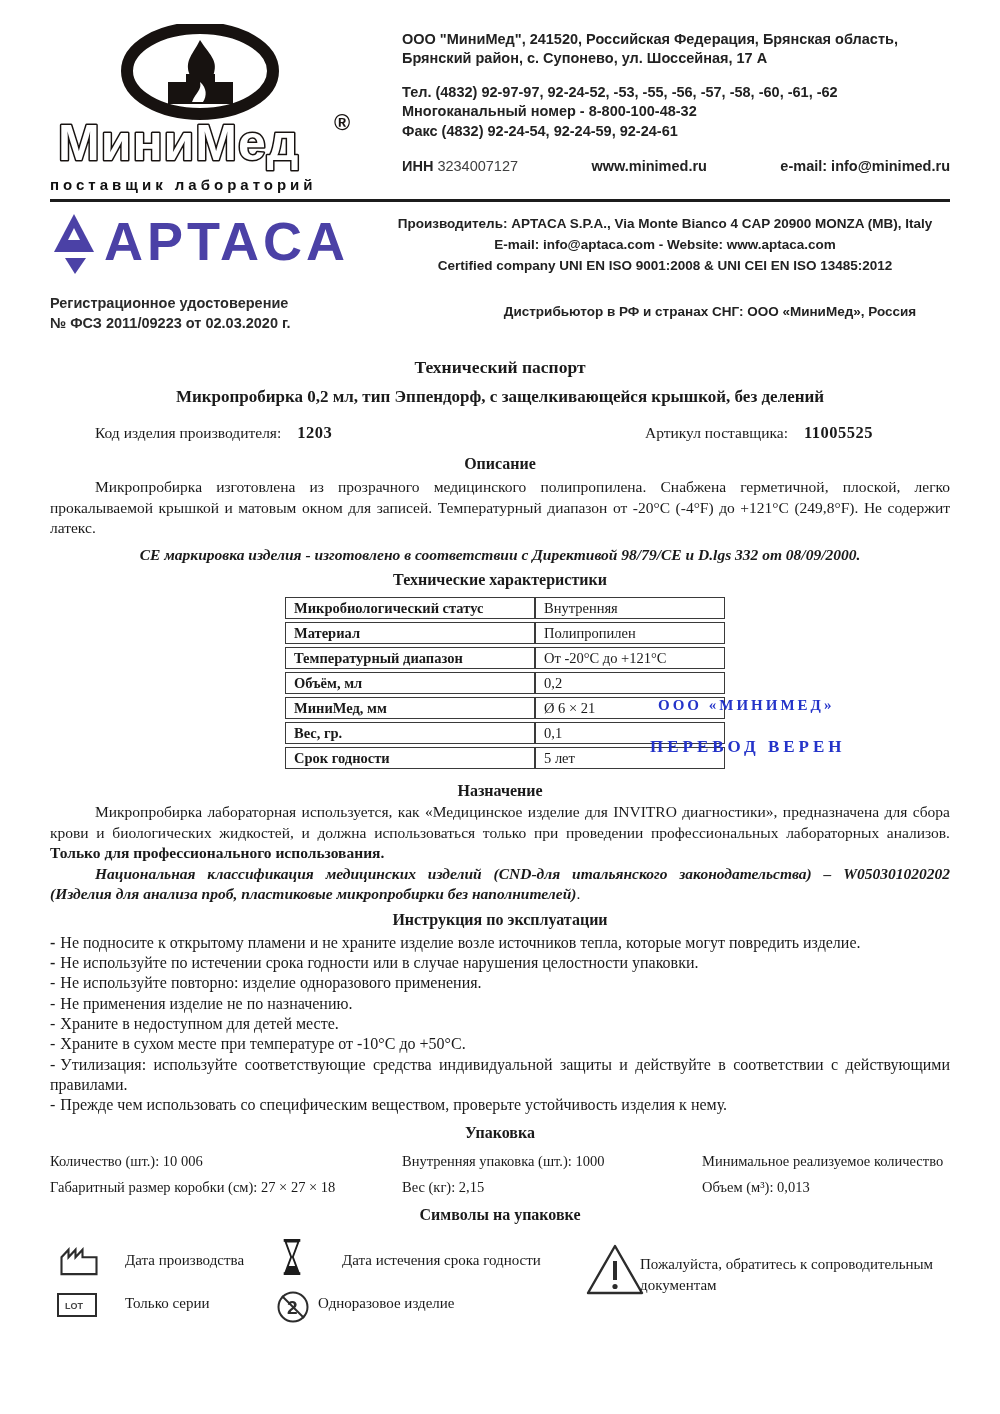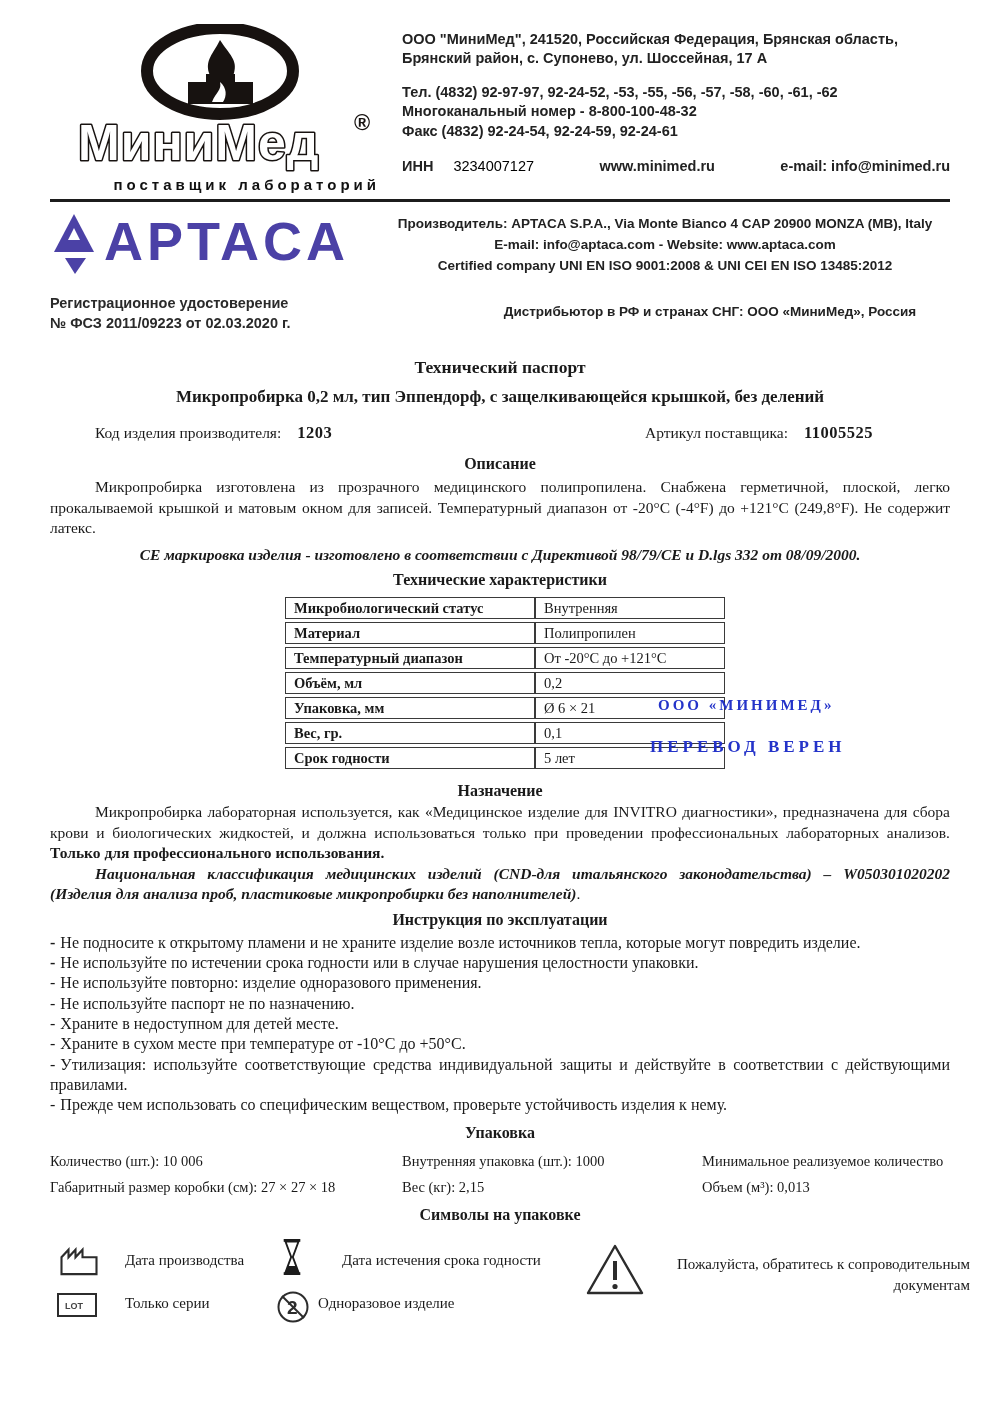--- a/index.html
+++ b/index.html
@@ -9,31 +9,31 @@
     margin:0 auto;
     background:#ffffff;
     color:#1a1a1a;
     font-family:"Liberation Serif", serif;
     overflow:hidden;
   }
   .inner{position:relative;padding:24px 50px 0 50px;}
 
   
   .header{display:flex;}
-  .logo-block{width:330px;flex:0 0 330px;text-align:right;}
+  .logo-block{width:330px;flex:0 0 330px;text-align:left;}
   .logo-tagline{
     font-family:"Liberation Sans", sans-serif;
     font-weight:bold;font-size:15px;letter-spacing:4px;
     margin-top:-2px;color:#111;
   }
   .head-info{flex:1;padding-left:22px;font-family:"Liberation Sans", sans-serif;
     font-weight:bold;font-size:14.5px;line-height:1.32;color:#222;padding-top:6px;}
   .head-gap{height:15px;}
   .inn-row{display:flex;justify-content:space-between;margin-top:16px;align-items:baseline;}
-  .inn-num{font-weight:normal;color:#000000;margin-left:16px;}
+  .inn-num{font-weight:normal;color:#404040;}
 
   .thick-rule{border:none;border-top:3.5px solid #1c1c1c;margin:6px 0 0 0;}
 
   
   .aptaca-row{display:flex;margin-top:8px;align-items:flex-start;}
   .aptaca-logo{width:330px;flex:0 0 330px;}
   .aptaca-info{flex:1;text-align:center;font-family:"Liberation Sans", sans-serif;
     font-weight:bold;font-size:13.5px;line-height:1.55;color:#222;padding-top:4px;}
   .reg-row{display:flex;margin-top:14px;}
   .reg-left{width:420px;flex:0 0 420px;font-family:"Liberation Sans", sans-serif;
@@ -90,21 +90,21 @@
   
   .pack{position:relative;margin-top:6px;height:52px;font-size:14.5px;}
   .pack-col1{position:absolute;left:0;top:0;line-height:1.85;}
   .pack-col2{position:absolute;left:352px;top:0;line-height:1.85;}
   .pack-col3{position:absolute;left:652px;top:0;line-height:1.85;}
 
   
   .symbols{position:relative;margin-top:8px;height:110px;font-size:15px;}
   .sym-icon{position:absolute;}
   .sym-label{position:absolute;white-space:nowrap;}
-  .sym-label.wrap{white-space:normal;width:330px;line-height:1.4;text-align:right;}
+  .sym-label.wrap{white-space:normal;width:330px;line-height:1.4;}
   svg text{font-family:"Liberation Sans", sans-serif;}
 </style>
 </head>
 <body>
 
 <div class="page">
   <div class="inner">
 
     <div class="header">
       <div class="logo-block">
@@ -189,21 +189,21 @@
             </tr>
           <tr>
               <td class="spec-name">Температурный диапазон</td>
               <td class="spec-val">От -20°С до +121°С</td>
             </tr>
           <tr>
               <td class="spec-name">Объём, мл</td>
               <td class="spec-val">0,2</td>
             </tr>
           <tr>
-              <td class="spec-name">Упаковка, мм</td>
+              <td class="spec-name">МиниМед, мм</td>
               <td class="spec-val">Ø 6 × 21</td>
             </tr>
           <tr>
               <td class="spec-name">Вес, гр.</td>
               <td class="spec-val">0,1</td>
             </tr>
           <tr>
               <td class="spec-name">Срок годности</td>
               <td class="spec-val">5 лет</td>
             </tr>
@@ -215,21 +215,21 @@
 
     <h3 class="h-center section-h" style="">Назначение</h3>
     <p class="para" style="margin-top:2px;"><span>Микропробирка лабораторная используется, как «Медицинское изделие для INVITRO диагностики», предназначена для сбора крови и биологических жидкостей, и должна использоваться только при проведении профессиональных лабораторных анализов. </span><span class="bold">Только для профессионального использования.</span></p>
     <p class="class-para"><span class="bi">Национальная классификация медицинских изделий (CND-для итальянского законодательства) – W050301020202 (Изделия для анализа проб, пластиковые микропробирки без наполнителей)</span><span>.</span></p>
 
     <h3 class="h-center section-h" style="margin-top:6px;">Инструкция по эксплуатации</h3>
     <div class="instr">
       <div class="instr-line"><span class="dash bold">-</span><span>Не подносите к открытому пламени и не храните изделие возле источников тепла, которые могут повредить изделие.</span></div>
       <div class="instr-line"><span class="dash bold">-</span><span>Не используйте по истечении срока годности или в случае нарушения целостности упаковки.</span></div>
       <div class="instr-line"><span class="dash">-</span><span>Не используйте повторно: изделие одноразового применения.</span></div>
-      <div class="instr-line"><span class="dash">-</span><span>Не используйте паспорт не по назначению.</span></div>
+      <div class="instr-line"><span class="dash">-</span><span>Не применения изделие не по назначению.</span></div>
       <div class="instr-line"><span class="dash">-</span><span>Храните в недоступном для детей месте.</span></div>
       <div class="instr-line"><span class="dash">-</span><span>Храните в сухом месте при температуре от -10°С до +50°С.</span></div>
       <div class="instr-line"><span class="dash">-</span><span>Утилизация: используйте соответствующие средства индивидуальной защиты и действуйте в соответствии с действующими правилами.</span></div>
       <div class="instr-line"><span class="dash">-</span><span>Прежде чем использовать со специфическим веществом, проверьте устойчивость изделия к нему.</span></div>
     </div>
 
     <h3 class="h-center section-h" style="margin-top:8px;">Упаковка</h3>
     <div class="pack">
       <div class="pack-col1">
         <div>Количество (шт.): 10 006</div>

